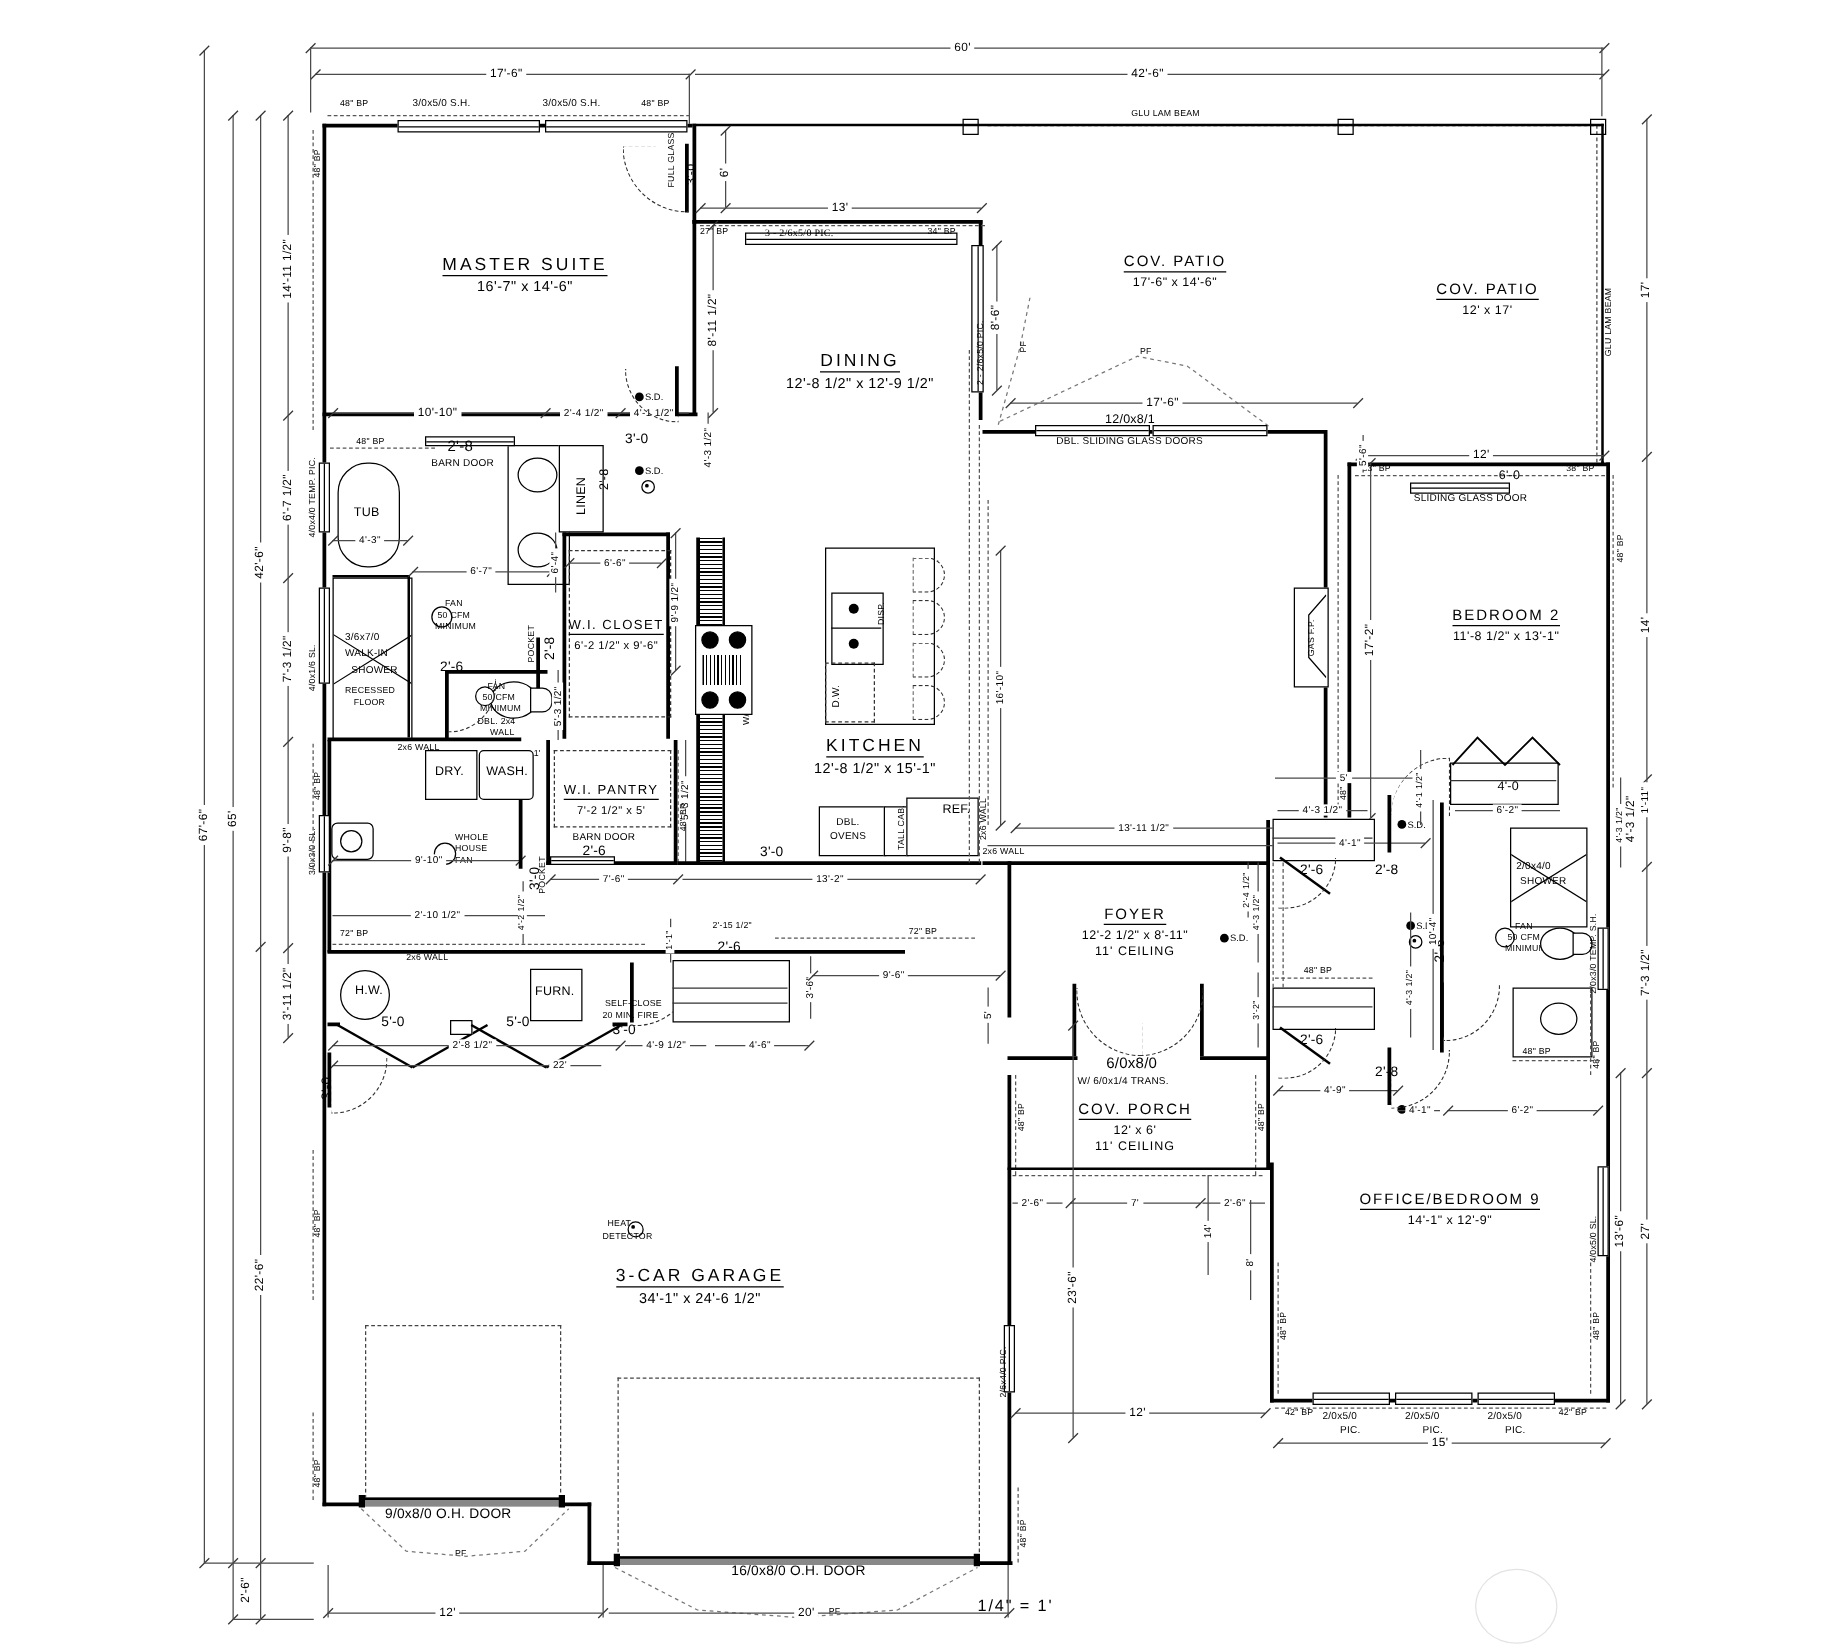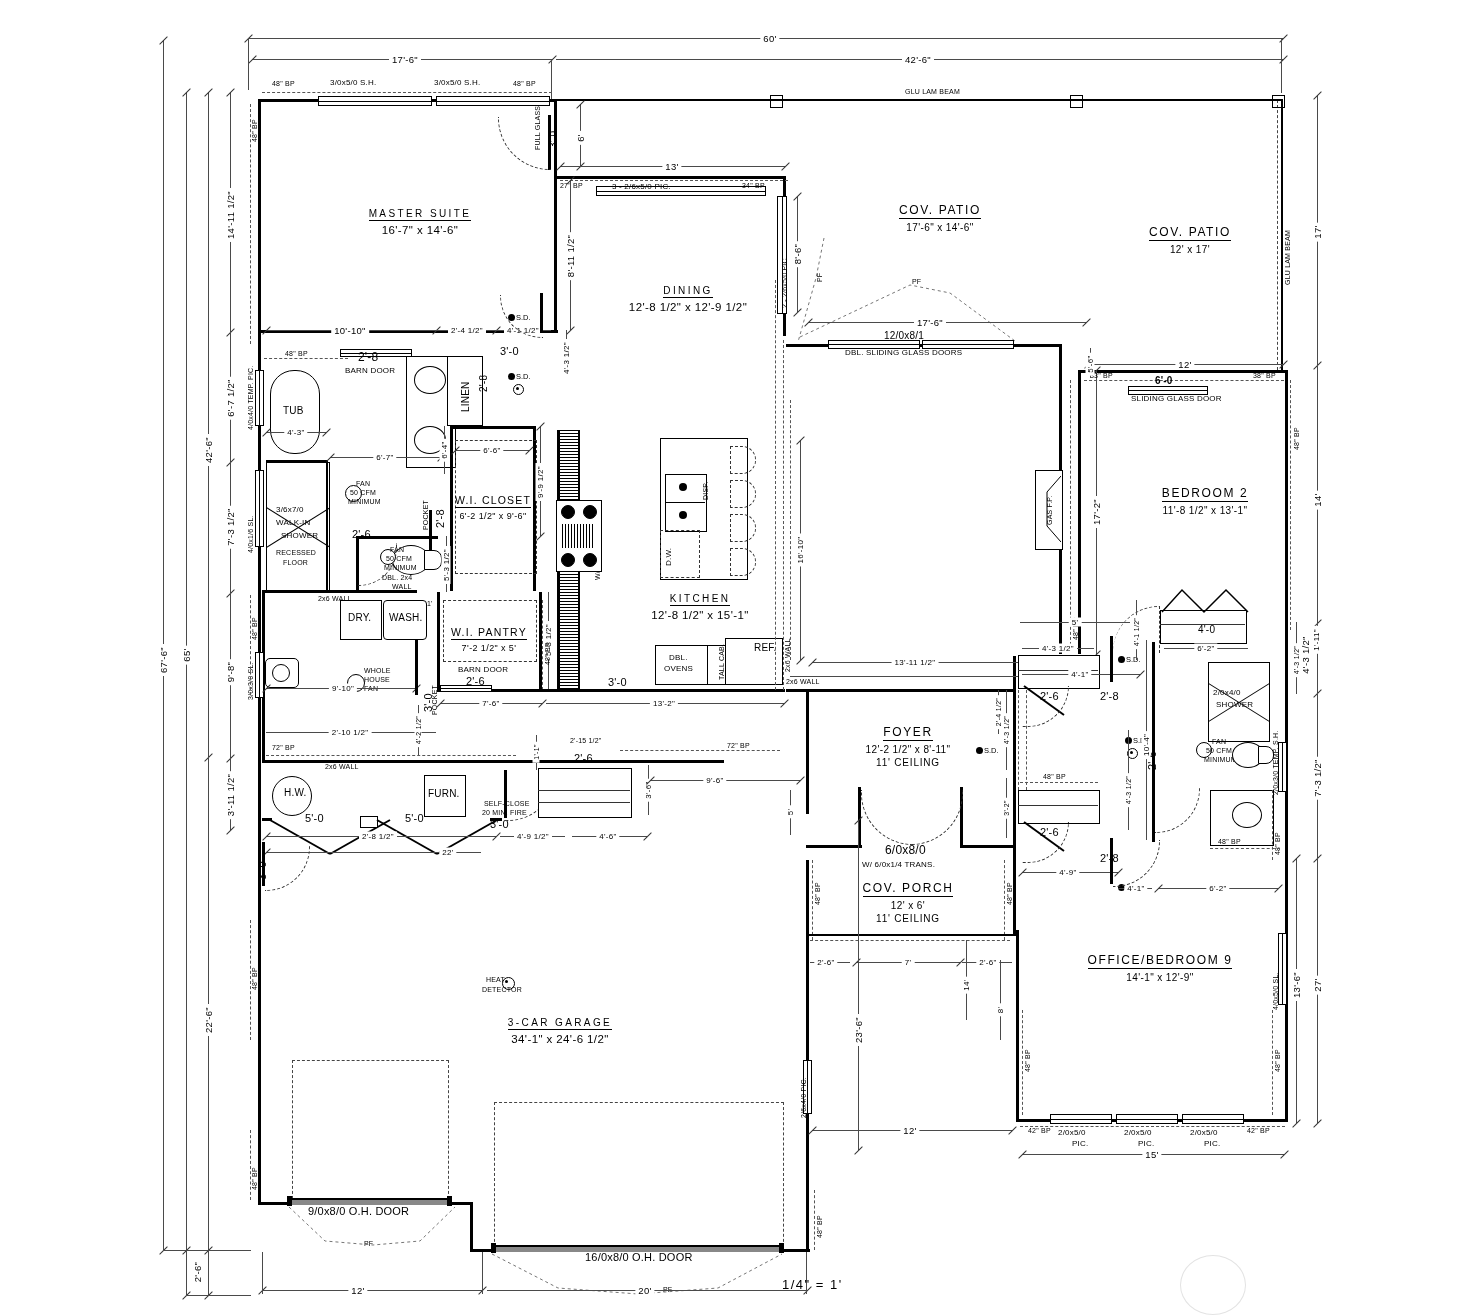--- a/index.html
+++ b/index.html
@@ -7,21 +7,21 @@
   #sheet{position:relative;width:1458px;height:1316px;background:#fff;}
 
   
   .ab{position:absolute;}
 
   
   .wall{position:absolute;background:#000;}
 
   
   .room{position:absolute;text-align:center;white-space:nowrap;}
-  .room .nm{font-size:10px;letter-spacing:2.4px;border-bottom:1.6px solid #000;padding-bottom:1px;display:inline-block;}
+  .room .nm{font-size:14px;letter-spacing:2.4px;border-bottom:1.6px solid #000;padding-bottom:1px;display:inline-block;}
   .room .dim{font-size:11.5px;letter-spacing:.4px;margin-top:3px;}
   .room .cl{font-size:10px;letter-spacing:.8px;margin-top:2px;}
 
   .room.sm .nm{font-size:12px;letter-spacing:1.6px;}
   .room.sm .dim{font-size:10px;}
   .room.xs .nm{font-size:10.5px;letter-spacing:1.2px;}
   .room.xs .dim{font-size:9px;}
 
   
   .t{position:absolute;white-space:nowrap;font-size:9px;letter-spacing:.2px;}
@@ -230,21 +230,21 @@
 
   <div class="dimlinev" style="left:580px;top:104px;height:62px;"></div>
   <div class="tick" style="left:575px;top:104px;"></div>
   <div class="tick" style="left:575px;top:166px;"></div>
   <div class="dimtxtv" style="left:580px;top:138px;">6'</div>
 
   <div class="wall" style="left:554px;top:176px;width:232px;height:3px;"></div>
   <div class="wall" style="left:783px;top:176px;width:3px;height:160px;"></div>
   <div class="win" style="left:596px;top:186px;width:168px;height:8px;"></div>
   <div class="bp" style="left:560px;top:180px;width:228px;"></div>
-  <div class="t t8" style="left:612px;top:182px;">3 - 2/6x5/0  PIC.</div>
+  <div class="t t8" style="left:612px;top:182px;font-family:Liberation Serif, serif;">3 - 2/6x5/0  PIC.</div>
   <div class="t t7" style="left:560px;top:182px;">27" BP</div>
   <div class="t t7" style="left:742px;top:182px;">34" BP</div>
 
   <div class="dimline" style="left:560px;top:166px;width:225px;"></div>
   <div class="tick" style="left:555px;top:166px;"></div>
   <div class="tick" style="left:780px;top:166px;"></div>
   <div class="dimtxt" style="left:672px;top:166px;">13'</div>
 
   <div class="room" style="left:588px;top:280px;width:200px;">
     <div class="nm">DINING</div>
@@ -305,21 +305,21 @@
   <div class="tick" style="left:1091px;top:654px;"></div>
   <div class="dimtxtv" style="left:1096px;top:512px;">17'-2"</div>
 
   <div class="bpv" style="left:1070px;top:380px;height:270px;"></div>
   <div class="t t7 rot90" style="left:1072px;top:640px;">48" BP</div>
   <div class="bpv" style="left:1290px;top:380px;height:250px;"></div>
   <div class="t t7 rot90" style="left:1293px;top:450px;">48" BP</div>
 
   <div class="win" style="left:1128px;top:386px;width:78px;height:7px;"></div>
   <div class="bp" style="left:1084px;top:380px;width:200px;"></div>
-  <div class="t t10" style="left:1155px;top:375px;font-weight:bold;">6'-0</div>
+  <div class="t t10" style="left:1199px;top:375px;">6'-0</div>
   <div class="t t8" style="left:1131px;top:394px;">SLIDING GLASS DOOR</div>
   <div class="t t7" style="left:1090px;top:372px;">33" BP</div>
   <div class="t t7" style="left:1253px;top:372px;">38" BP</div>
 
   <div class="dimline" style="left:1088px;top:364px;width:195px;"></div>
   <div class="tick" style="left:1083px;top:364px;"></div>
   <div class="tick" style="left:1278px;top:364px;"></div>
   <div class="dimtxt" style="left:1185px;top:364px;">12'</div>
 
   <div class="dimlinev" style="left:1090px;top:348px;height:30px;"></div>

